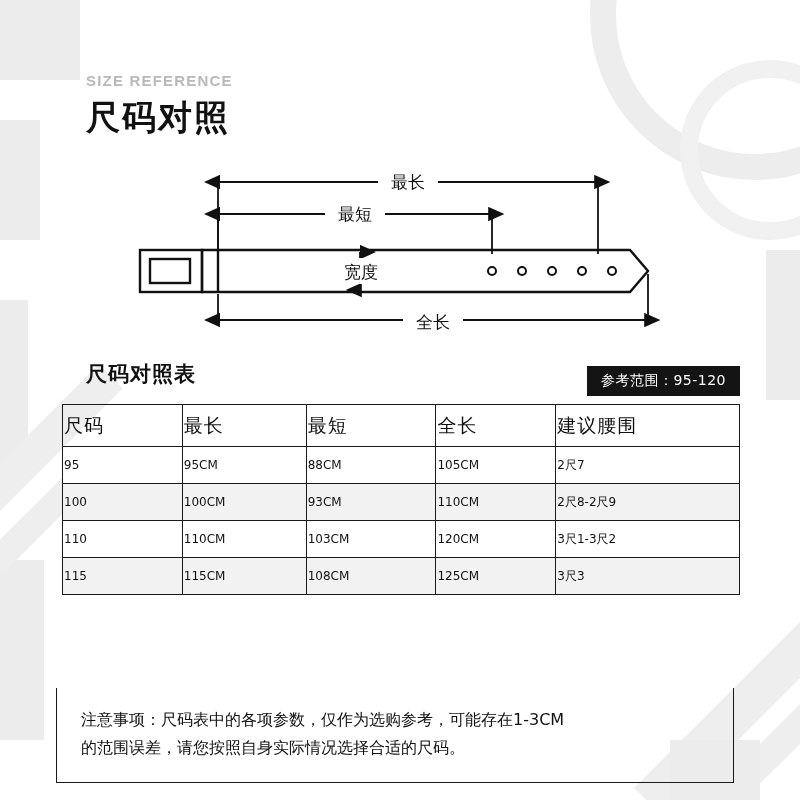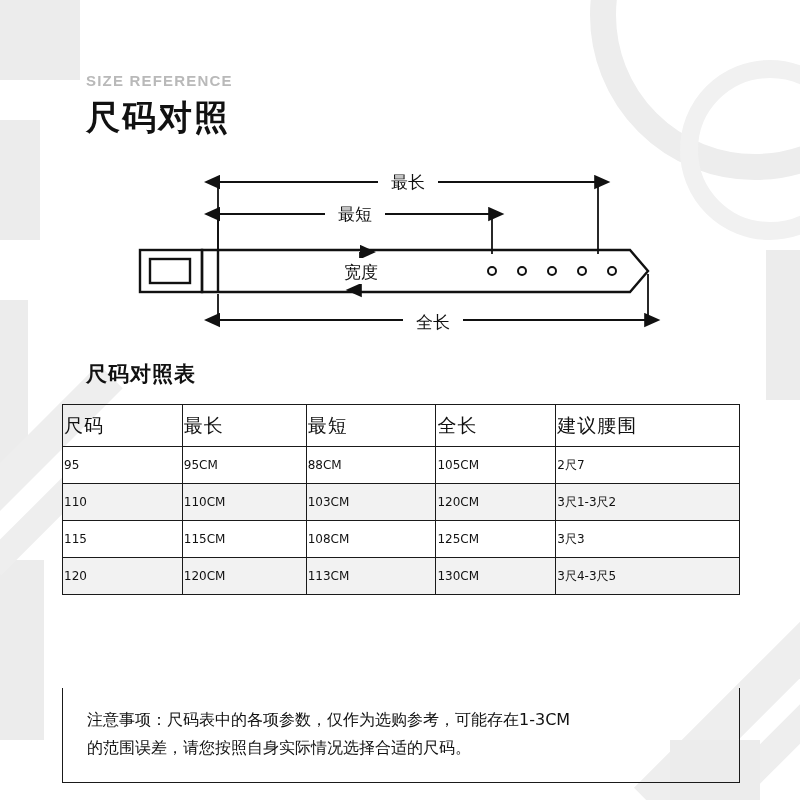--- a/index.html
+++ b/index.html
@@ -88,21 +88,21 @@
   table.size-table tbody tr:nth-child(odd) { background: #ffffff; }
   table.size-table tbody tr:nth-child(even) { background: #f2f2f2; }
 
   .col-0 { width: 120px; }
   .col-1 { width: 124px; }
   .col-2 { width: 130px; }
   .col-3 { width: 120px; }
   .col-4 { width: 184px; }
 
   .note {
-    position: absolute; left: 62px; top: 688px; width: 678px;
+    position: absolute; left: 56px; top: 688px; width: 678px;
     border: 1px solid #1a1a1a; border-top: none;
     padding: 18px 24px 20px 24px;
     font-size: 16px; line-height: 1.75; color: #111;
     font-family: "DejaVu Sans", "Liberation Sans", sans-serif;
   }
   .note-inner { white-space: pre-line; }
 </style>
 </head>
 <body>
 
@@ -189,20 +189,21 @@
         <line x1="108" y1="132" x2="108" y2="158"></line>
         <line x1="538" y1="112" x2="538" y2="158"></line>
         <line x1="110" y1="158" x2="536" y2="158" marker-start="url(#arrL)" marker-end="url(#arrR)"></line>
       </g>
       <rect x="293" y="146" width="60" height="26" fill="#fff" stroke="none"></rect>
       <text class="dim-label" x="323" y="166" text-anchor="middle">全长</text>
     </svg>
   </div>
 
   <div class="table-head">尺码对照表</div>
+  <div class="range-badge">参考范围：95-120</div>
 
   <table class="size-table">
     <colgroup>
       <col class="col-0">
         <col class="col-1">
         <col class="col-2">
         <col class="col-3">
         <col class="col-4">
     </colgroup>
     <thead>
@@ -216,40 +217,40 @@
     </thead>
     <tbody>
       <tr>
         <td>95</td>
         <td>95CM</td>
         <td>88CM</td>
         <td>105CM</td>
         <td>2尺7</td>
       </tr>
       <tr>
+        <td>100</td>
+        <td>100CM</td>
+        <td>93CM</td>
+        <td>110CM</td>
+        <td>2尺8-2尺9</td>
+      </tr>
+      <tr>
         <td>110</td>
         <td>110CM</td>
         <td>103CM</td>
         <td>120CM</td>
         <td>3尺1-3尺2</td>
       </tr>
       <tr>
         <td>115</td>
         <td>115CM</td>
         <td>108CM</td>
         <td>125CM</td>
         <td>3尺3</td>
       </tr>
-      <tr>
-        <td>120</td>
-        <td>120CM</td>
-        <td>113CM</td>
-        <td>130CM</td>
-        <td>3尺4-3尺5</td>
-      </tr>
     </tbody>
   </table>
 
   <div class="note">
     <div class="note-inner">注意事项：尺码表中的各项参数，仅作为选购参考，可能存在1-3CM
 的范围误差，请您按照自身实际情况选择合适的尺码。</div>
   </div>
 
 </div>
 

